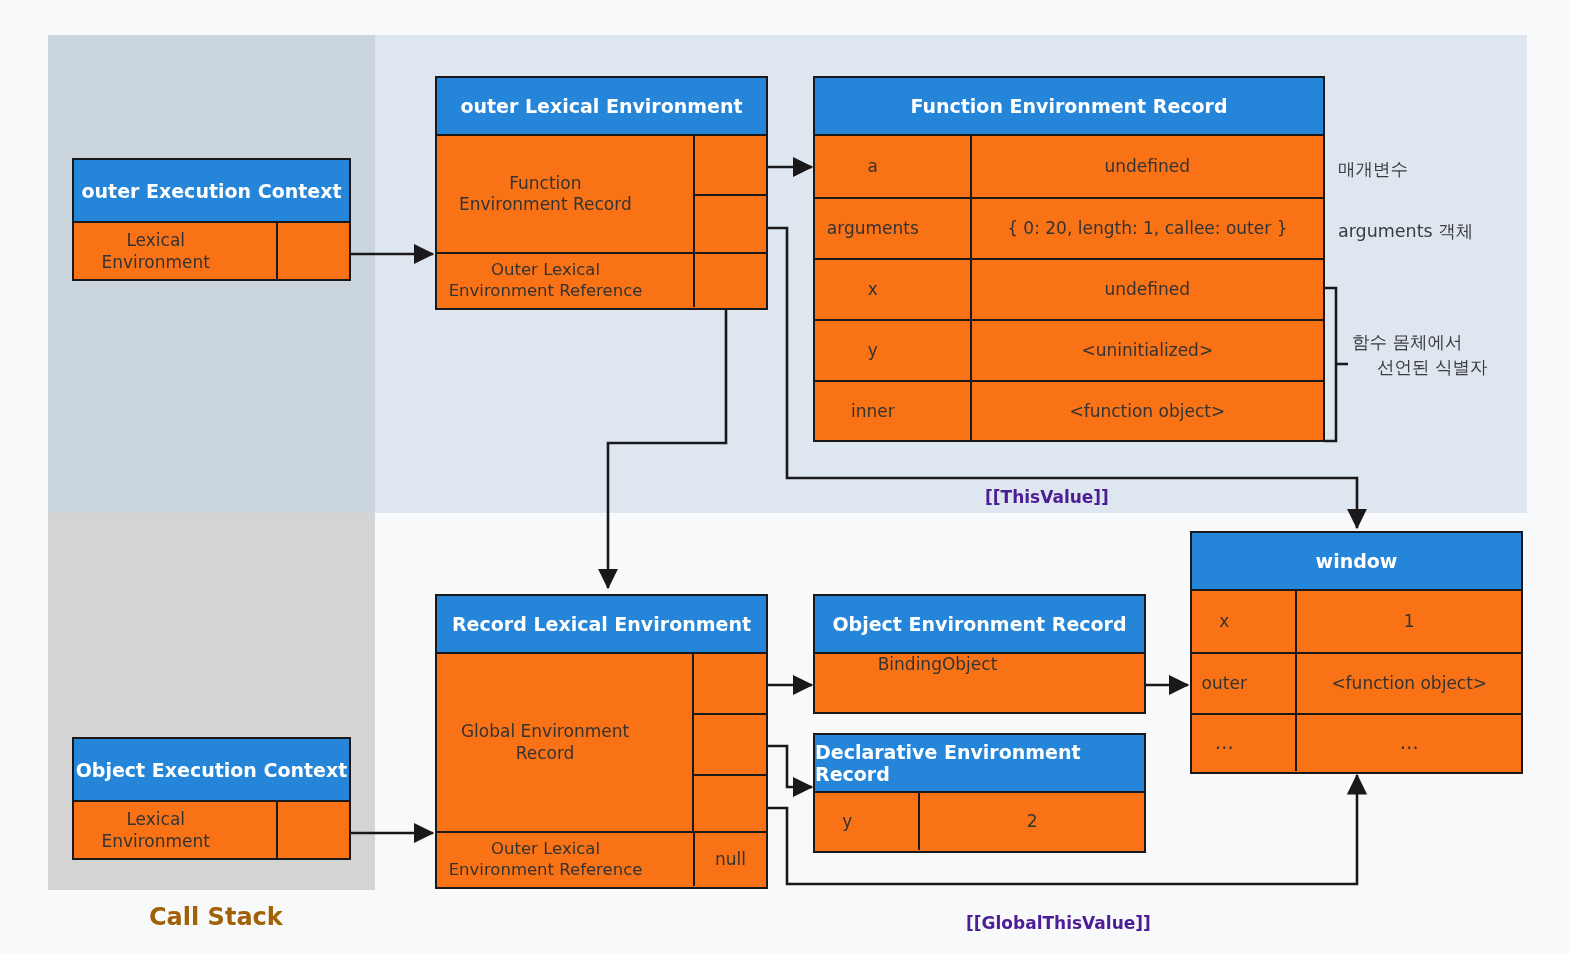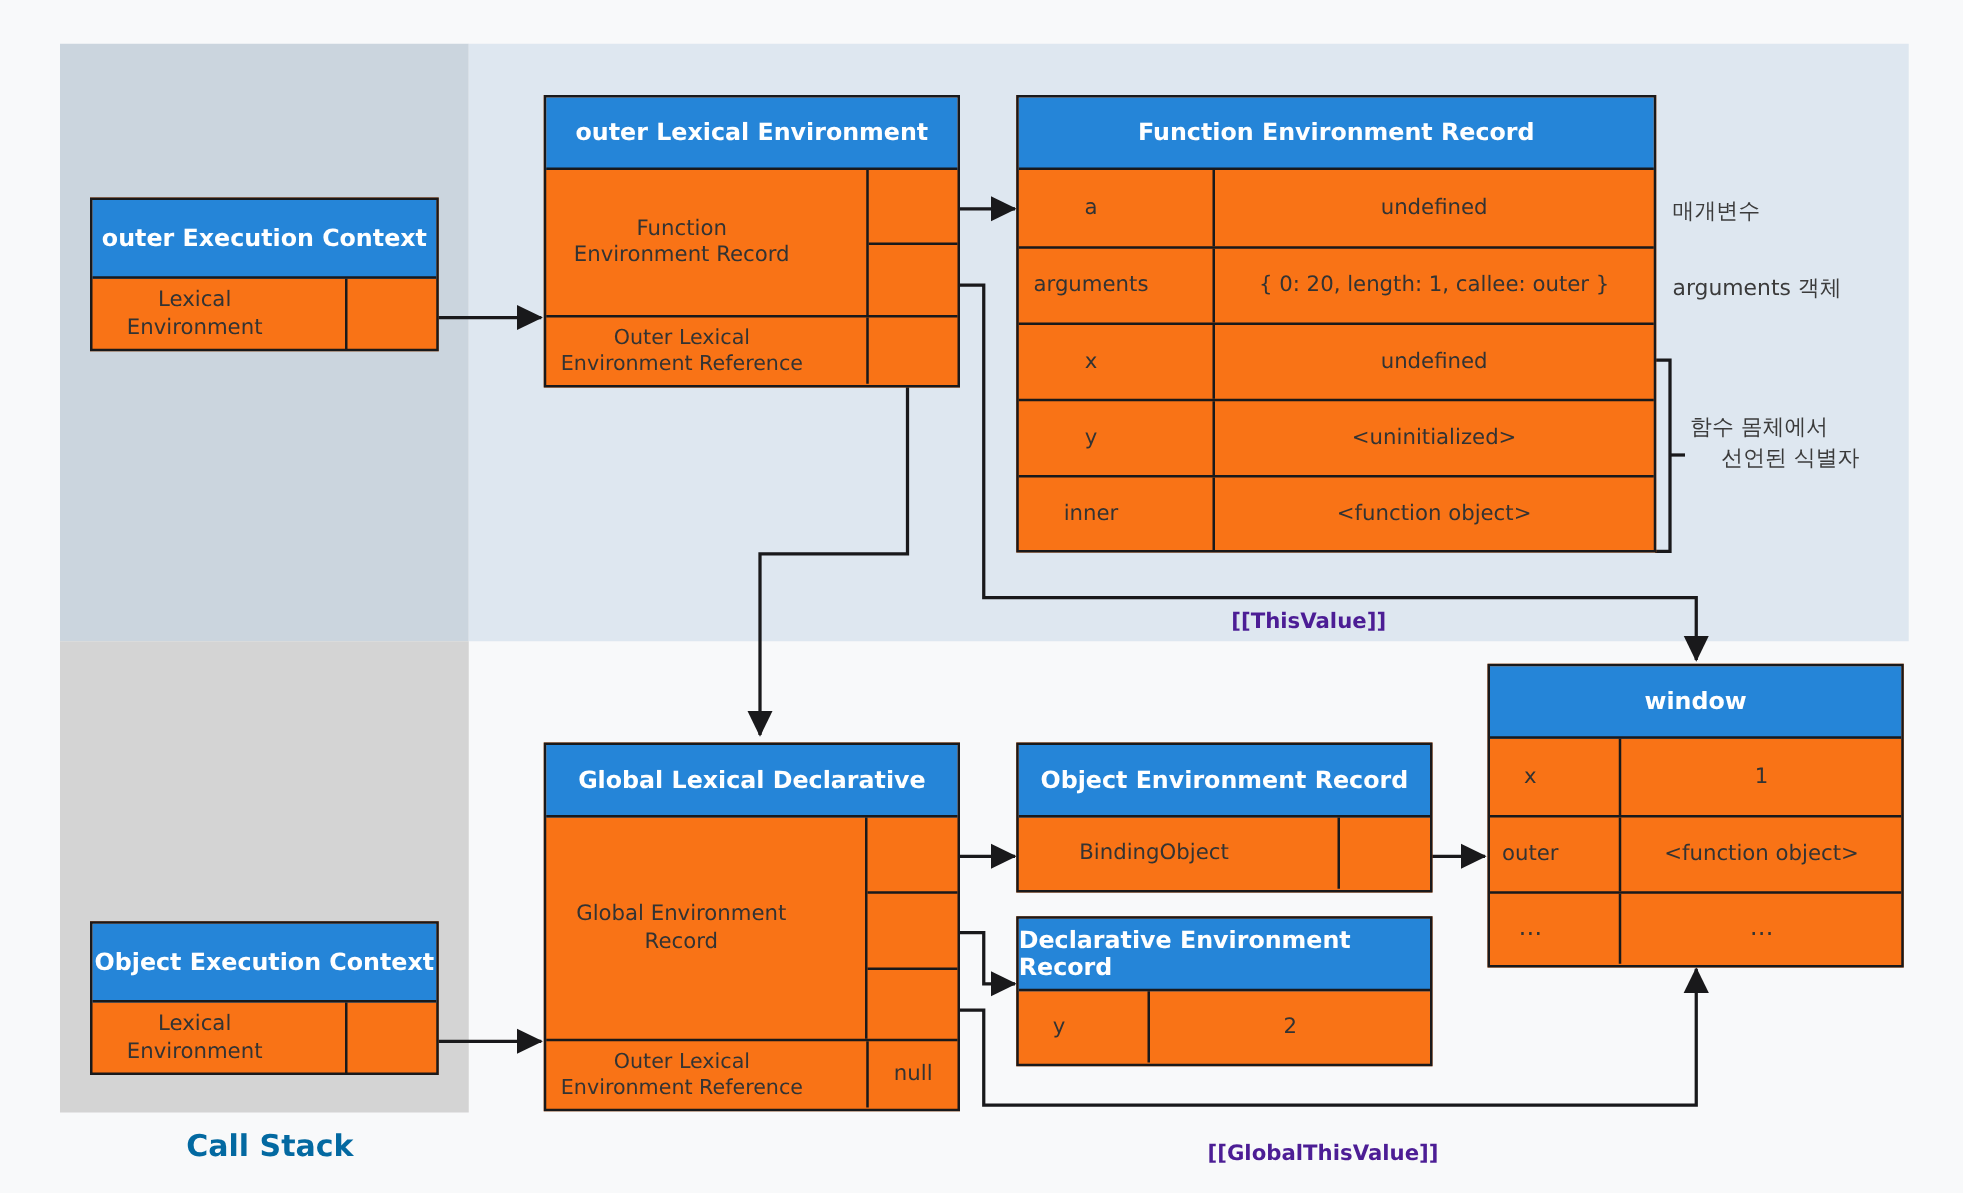--- a/index.html
+++ b/index.html
@@ -26,21 +26,21 @@
         color:#333;text-align:center;line-height:1.25;}
   .vline{border-left:2.5px solid #19191b;margin-left:39px;}
   .hline{border-top:2.5px solid #19191b;}
 
   
   svg.links{position:absolute;left:0;top:0;width:1570px;height:954px;pointer-events:none;}
 
   
   .anno{position:absolute;color:#3b3b3b;font-size:17.5px;line-height:1.45;}
   .linklabel{position:absolute;font-weight:bold;font-size:17px;color:#4c1d95;}
-  .stack-label{position:absolute;font-weight:bold;font-size:24px;color:#0369a1;}
+  .stack-label{position:absolute;font-weight:bold;font-size:24px;color:#a16207;}
 </style>
 </head>
 <body>
 
 <div class="stage">
 
   <div class="panel" id="panel-exec-gray"></div>
   <div class="panel" id="panel-exec-blue"></div>
   <div class="panel" id="panel-global-gray"></div>
 
@@ -148,38 +148,38 @@
     <div class="hdr" style="height:63px;font-size:19px;">Object Execution Context</div>
     <div class="cellrow" style="height:57px;">
       <div class="cell" style="width:190px;font-size:17px;">Lexical Environment</div>
       <div class="cell vline" style="width:84px;"></div>
     </div>
   </div>
 
   <div class="stack-label" style="left:149px;top:903px;">Call Stack</div>
 
   <div class="box" style="left:435px;top:594px;width:333px;height:295px;">
-    <div class="hdr" style="height:58px;font-size:19px;">Global Lexical Declarative</div>
+    <div class="hdr" style="height:58px;font-size:19px;">Record Lexical Environment</div>
     <div class="cellrow" style="height:177px;">
       <div class="cell" style="width:245px;font-size:17px;padding:0 14px;">Global Environment Record</div>
       <div class="vline" style="width:83px;">
         <div class="cell" style="height:59px;"></div>
         <div class="cell hline" style="height:61px;"></div>
         <div class="cell hline" style="height:55px;"></div>
       </div>
     </div>
     <div class="cellrow hline" style="height:55px;">
       <div class="cell" style="width:245px;font-size:16.5px;padding:0 10px;">Outer Lexical Environment Reference</div>
       <div class="cell vline" style="width:83px;font-size:17px;">null</div>
     </div>
   </div>
 
   <div class="box" style="left:813px;top:594px;width:333px;height:120px;">
     <div class="hdr" style="height:58px;font-size:19px;">Object Environment Record</div>
-    <div class="cellrow" style="height:57px;">
+    <div class="cellrow" style="height:57px;flex-direction:column;">
       <div class="cell" style="width:245px;font-size:17px;">BindingObject</div>
       <div class="cell vline" style="width:83px;"></div>
     </div>
   </div>
 
   <div class="box" style="left:813px;top:733px;width:333px;height:120px;">
     <div class="hdr" style="height:58px;font-size:19px;">Declarative Environment Record</div>
     <div class="cellrow" style="height:57px;">
       <div class="cell" style="width:73px;font-size:17px;">y</div>
       <div class="cell vline" style="width:255px;font-size:17px;">2</div>

